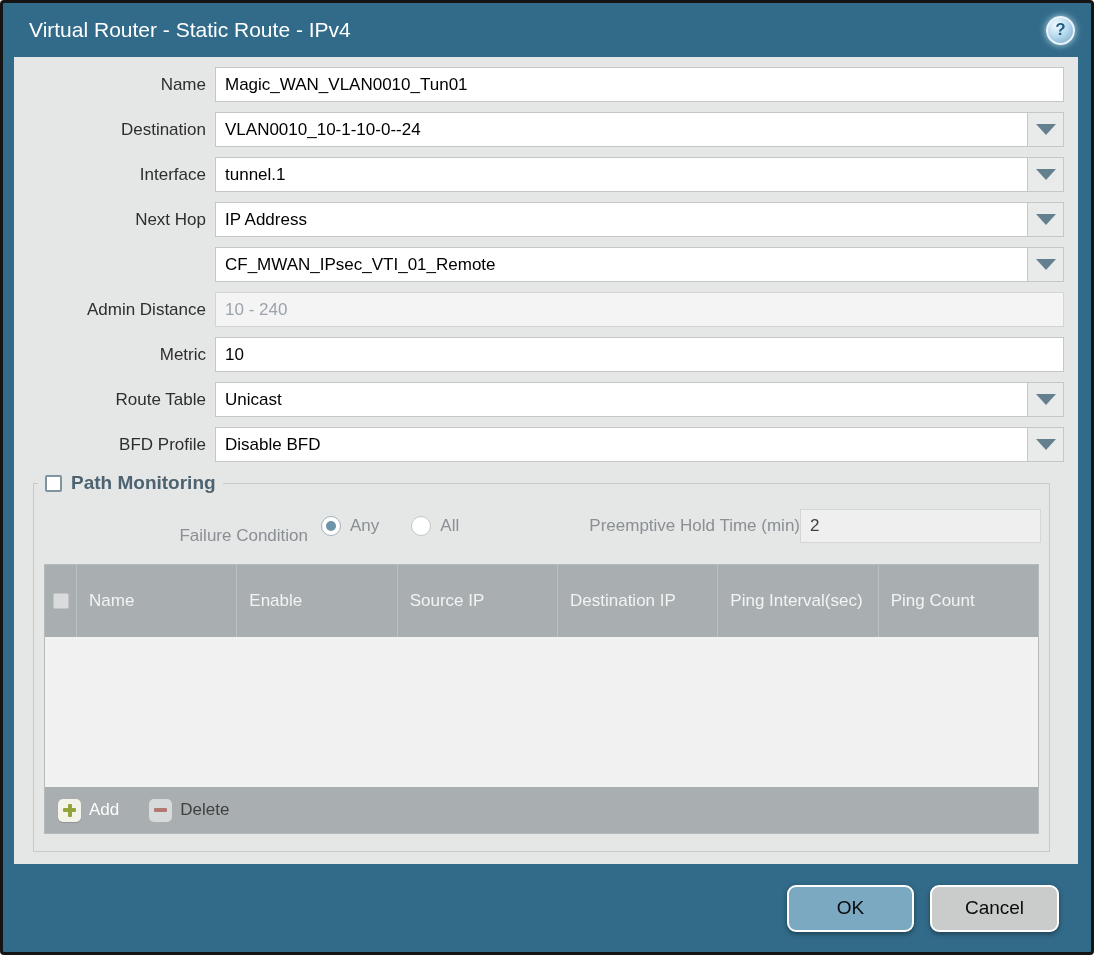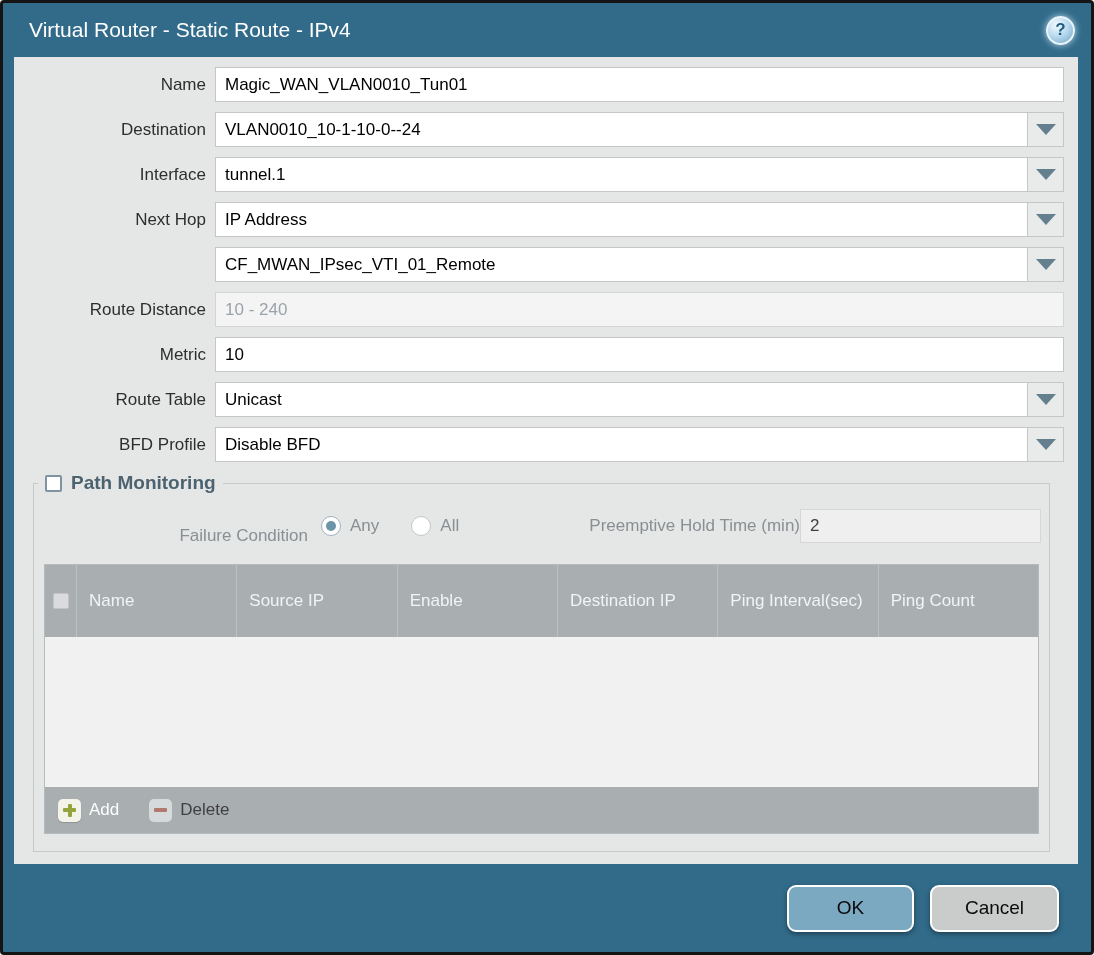--- a/index.html
+++ b/index.html
@@ -227,21 +227,21 @@
       <div class="form-label"></div>
       <div class="form-field combo">
         <input class="txt" type="text" value="CF_MWAN_IPsec_VTI_01_Remote" style="">
         <span class="dd-btn">
           <span class="dd-tri"></span>
         </span>
       </div>
     </div>
 
     <div class="form-row">
-      <div class="form-label">Route Distance</div>
+      <div class="form-label">Admin Distance</div>
       <div class="form-field">
         <input class="txt dim" type="text" placeholder="10 - 240" style="">
       </div>
     </div>
 
     <div class="form-row">
       <div class="form-label">Metric</div>
       <div class="form-field">
         <input class="txt" type="text" value="10" style="">
       </div>
@@ -282,22 +282,22 @@
         <span class="pht-label">Preemptive Hold Time (min)</span>
         <input class="pht-input" type="text" value="2" style="">
       </div>
 
       <div class="pm-table">
         <div class="pm-thead">
           <div class="th th-check">
             <span class="th-checkbox"></span>
           </div>
           <div class="th th-col">Name</div>
+          <div class="th th-col">Enable</div>
           <div class="th th-col">Source IP</div>
-          <div class="th th-col">Enable</div>
           <div class="th th-col">Destination IP</div>
           <div class="th th-col">Ping Interval(sec)</div>
           <div class="th th-col">Ping Count</div>
         </div>
         <div class="pm-tbody"></div>
         <div class="pm-tfoot">
           <span class="tf-btn">
             <span class="icon-add"></span>
             <span>Add</span>
           </span>

